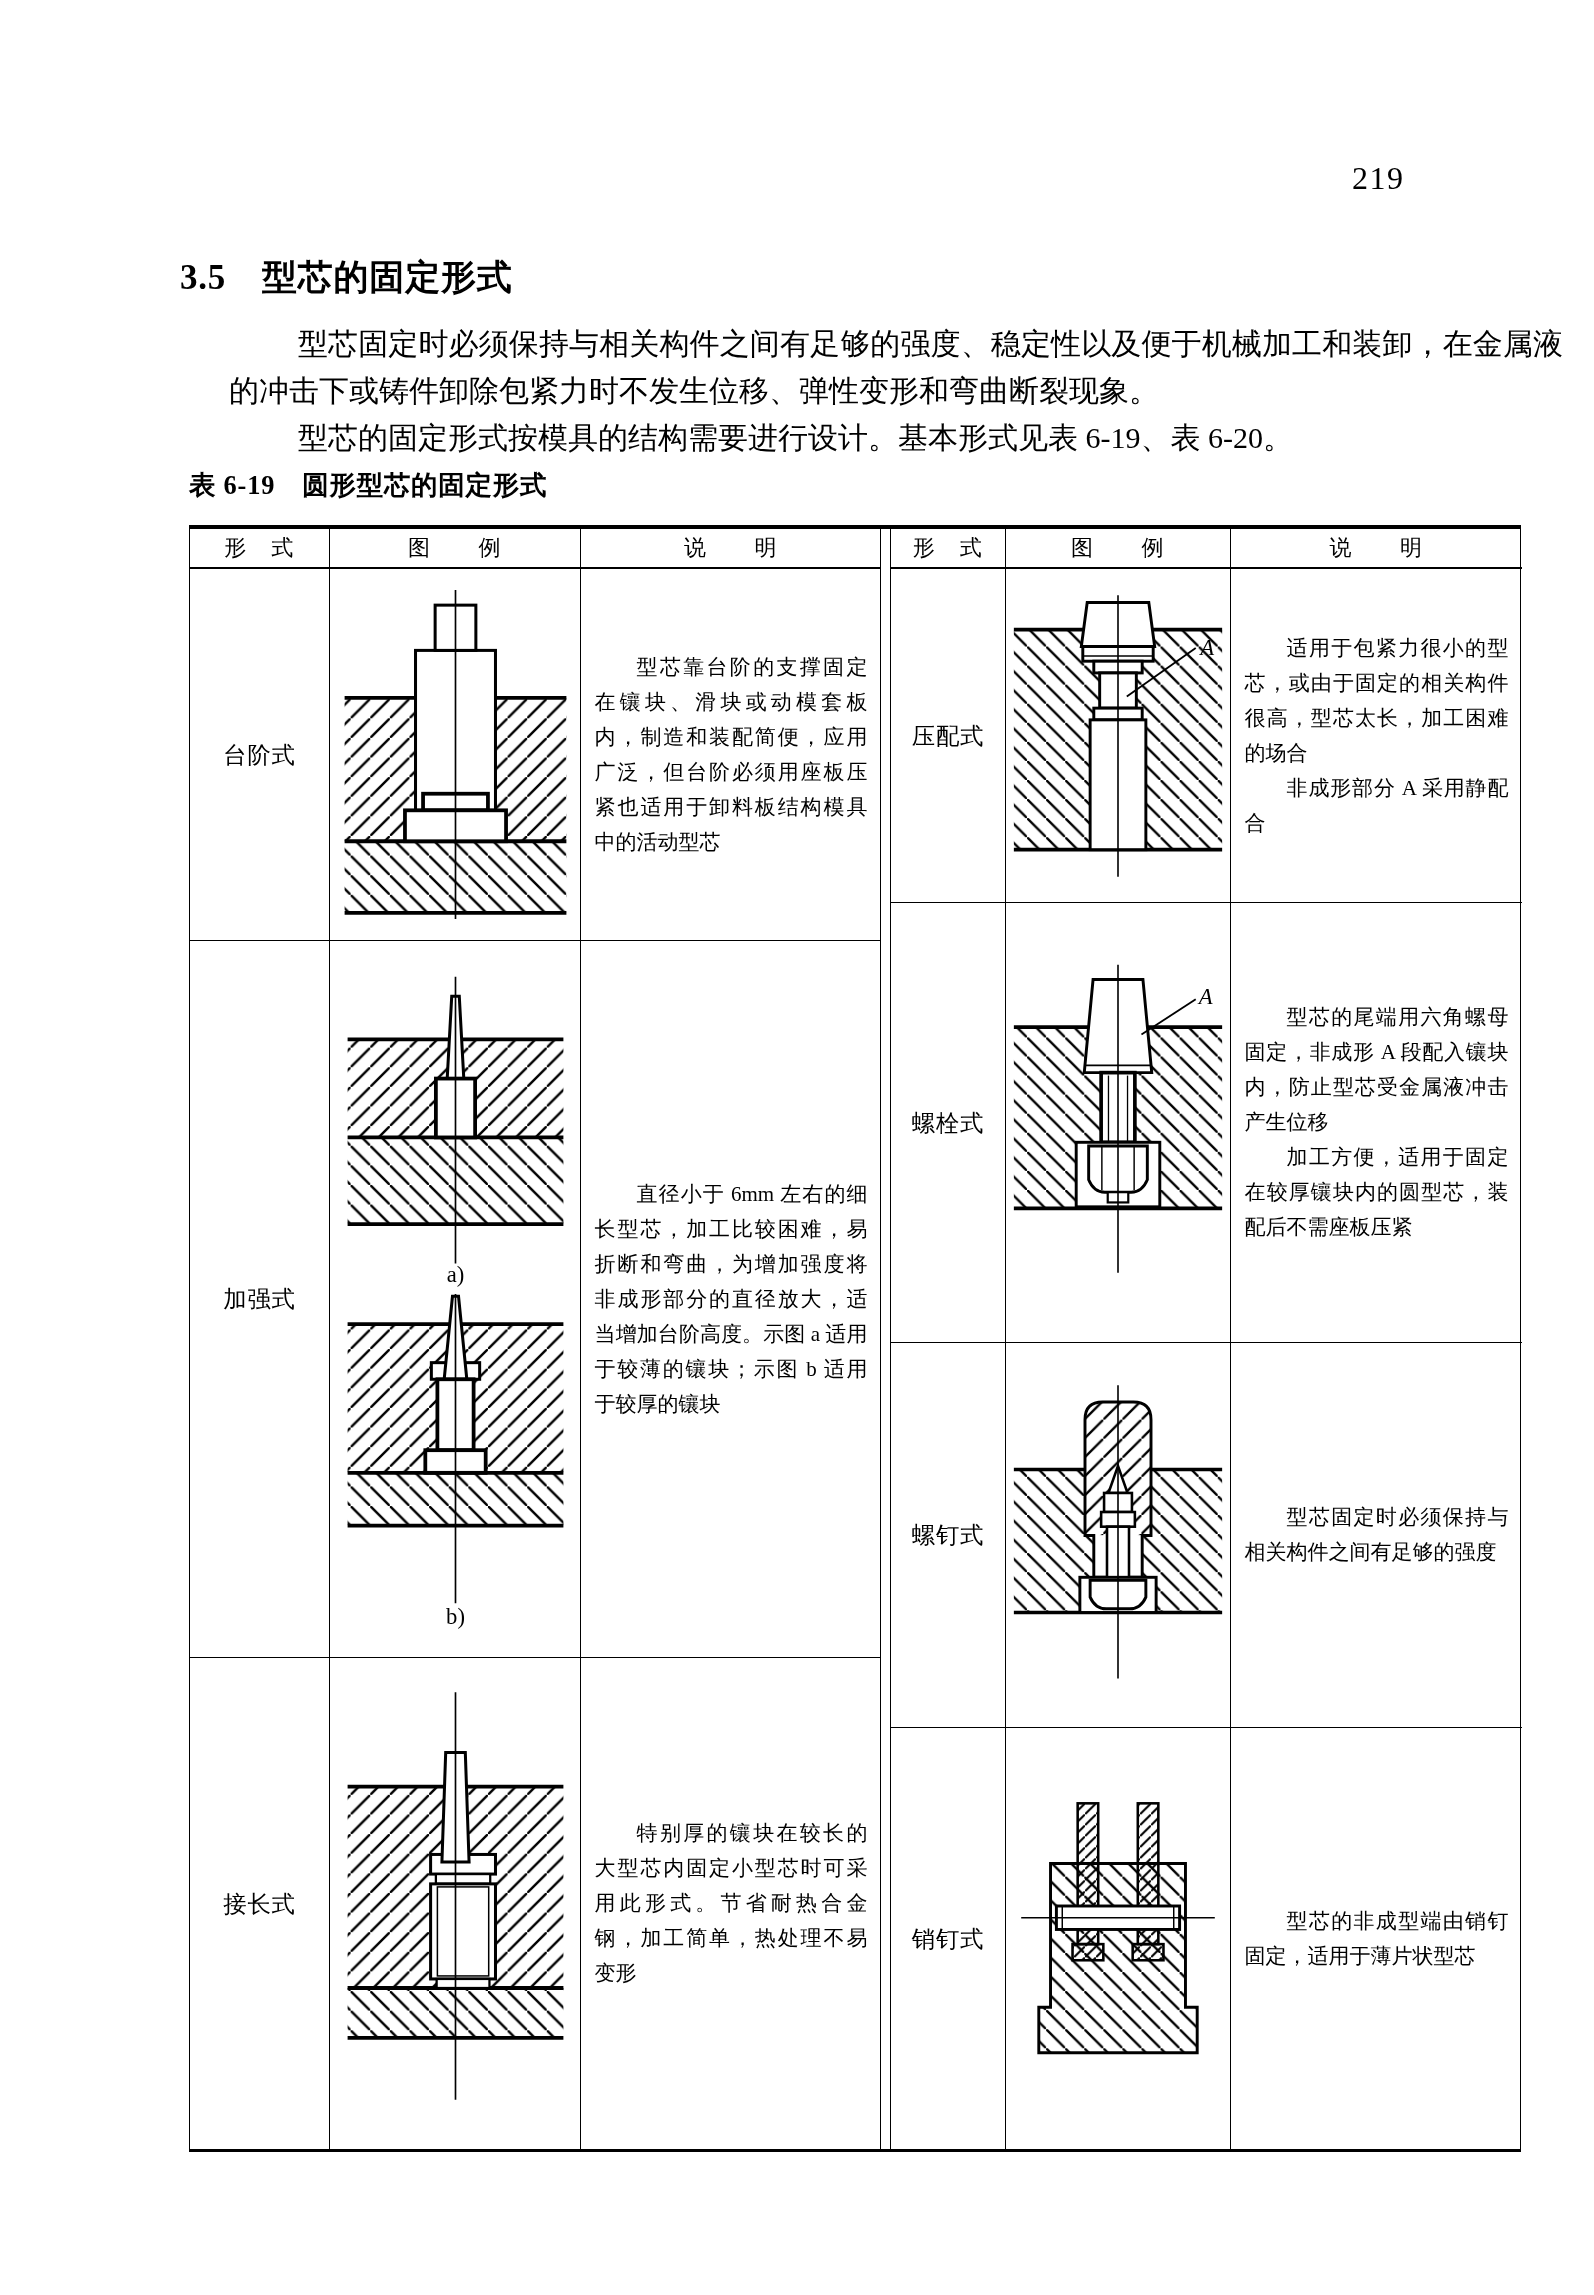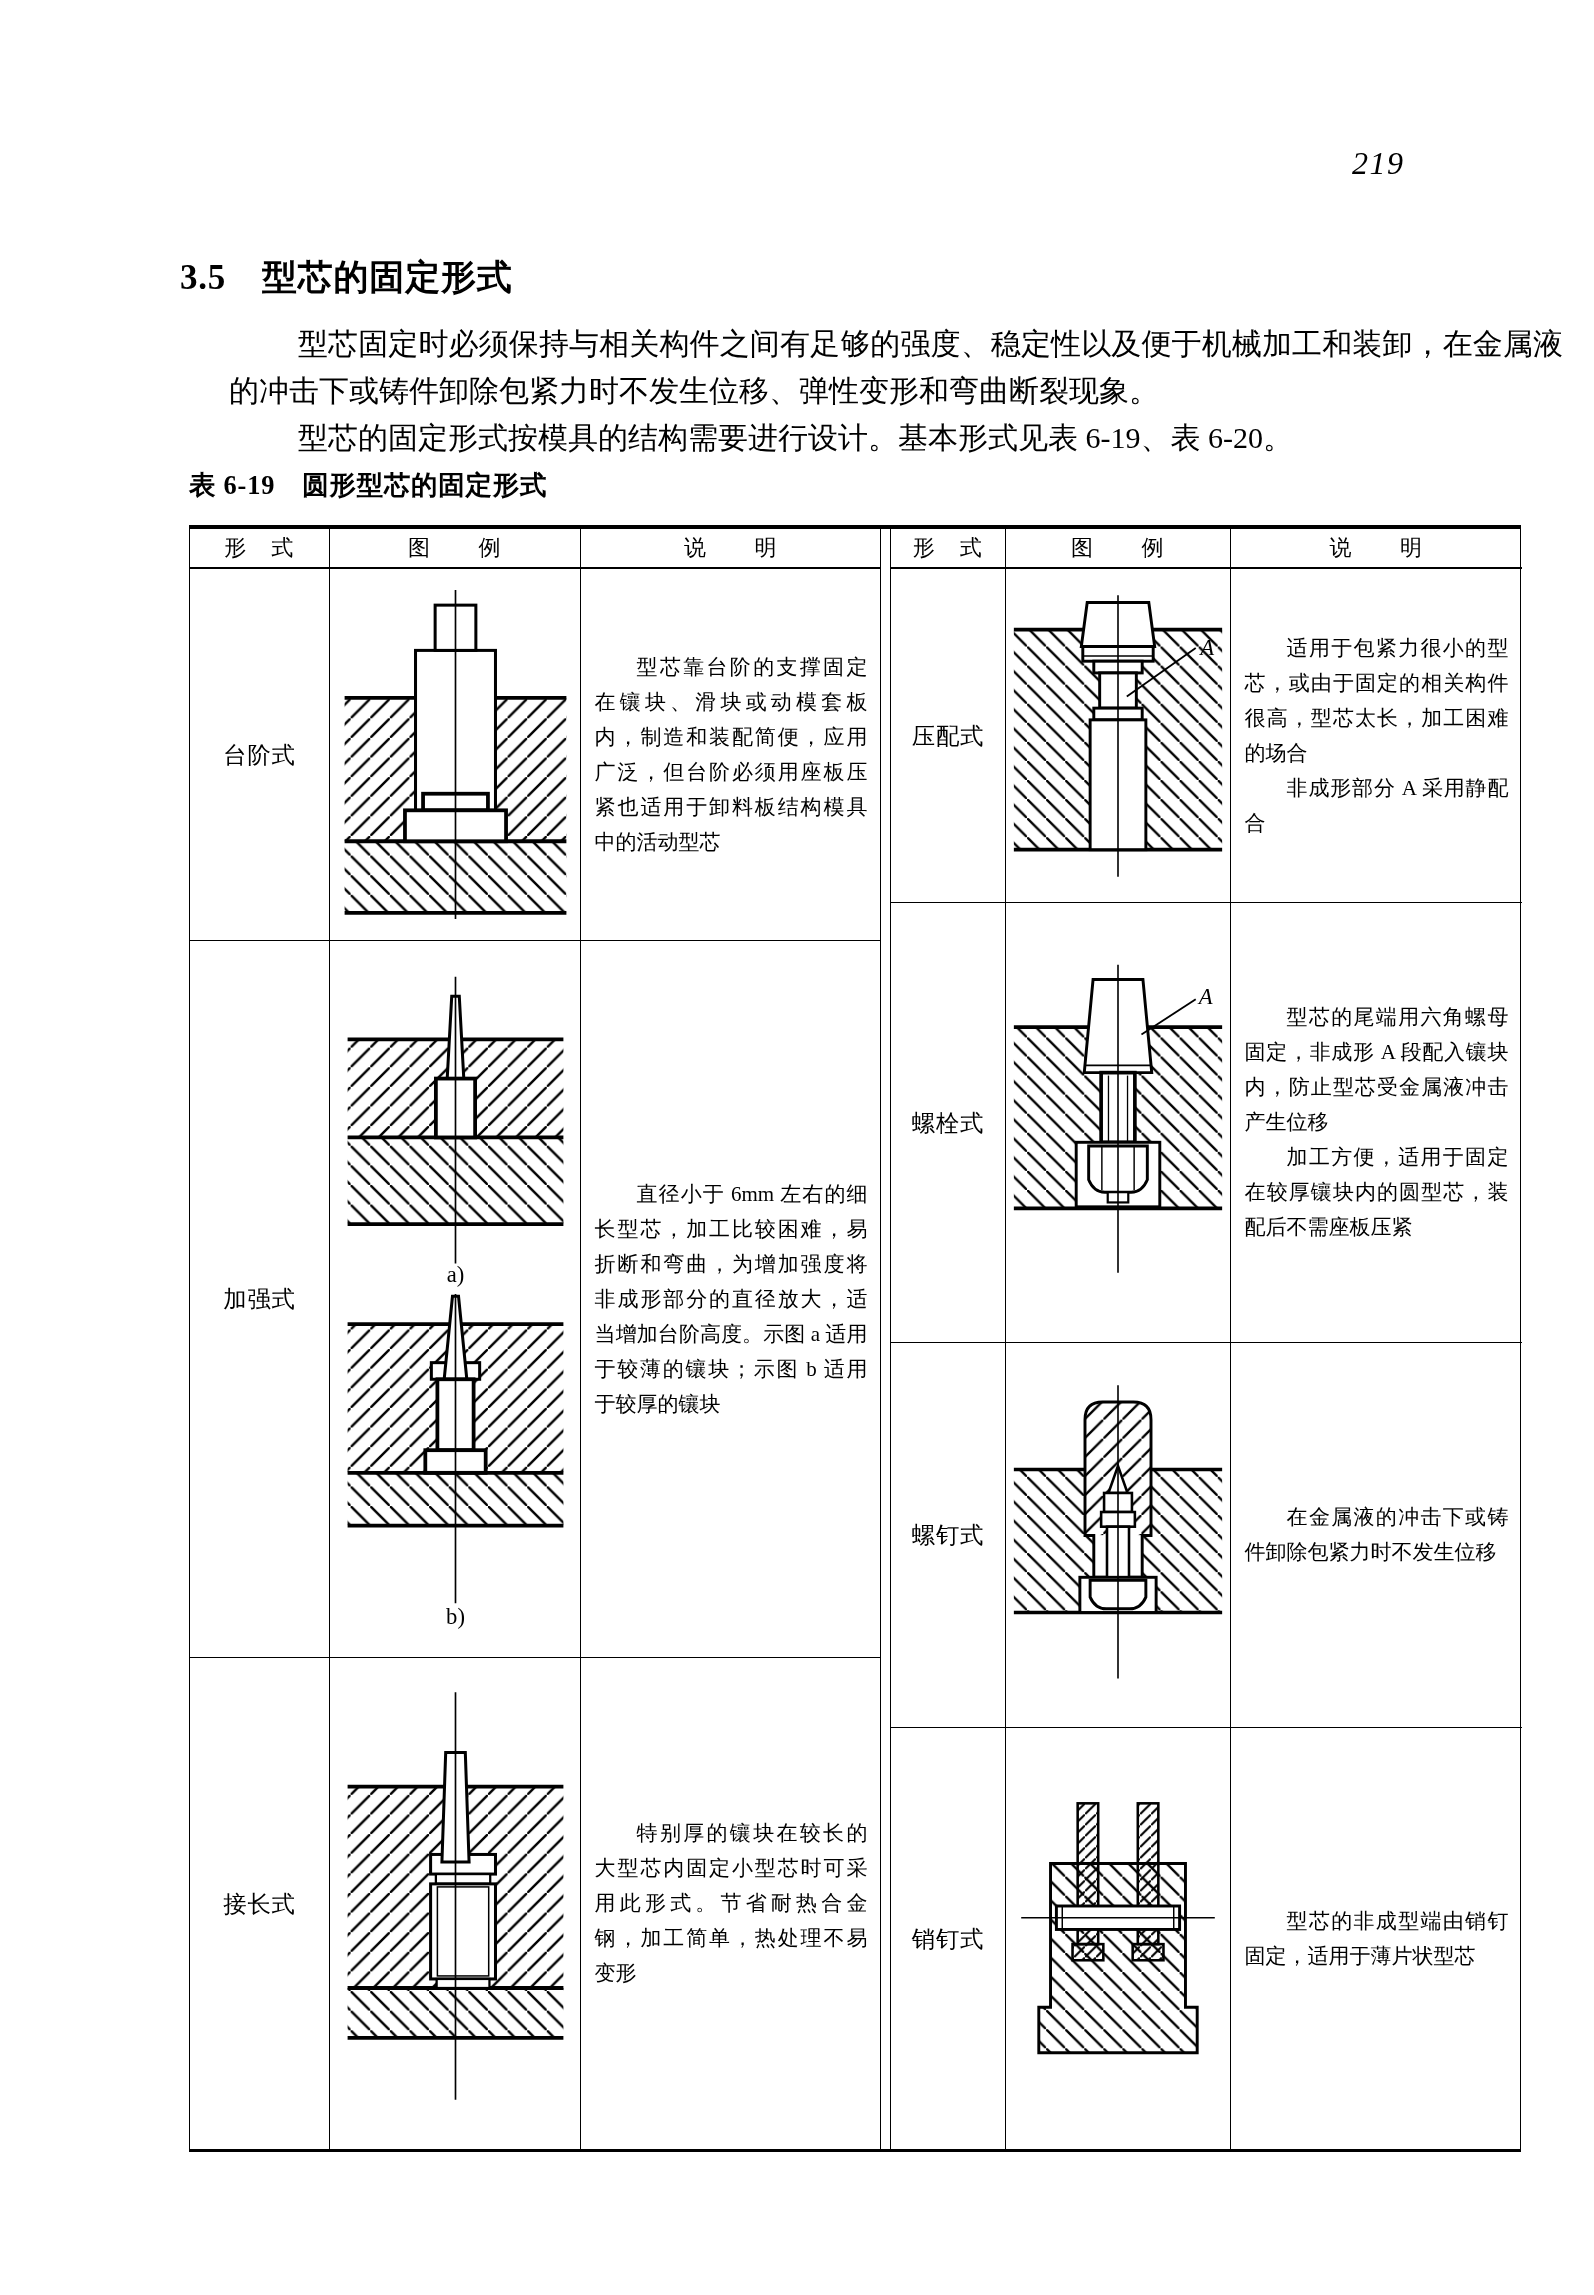--- a/index.html
+++ b/index.html
@@ -1,20 +1,20 @@
 <!DOCTYPE html>
 <html style="font-size:12px"><head>
 <meta charset="utf-8">
 <style>
   html,body{margin:0;padding:0;}
   body{
     width:1595px;height:2295px;position:relative;background:#ffffff;
     font-family:"Liberation Serif","DejaVu Serif",serif;color:#000;
   }
-  .page-number{position:absolute;top:145px;left:1352px;font-style:italic;font-size:32px;letter-spacing:1.5px;}
+  .page-number{position:absolute;top:160px;left:1352px;font-size:32px;letter-spacing:1.5px;}
   .heading{position:absolute;top:254px;left:180px;font-size:35px;font-weight:bold;letter-spacing:0.8px;text-align:right;}
   .paras{position:absolute;top:320px;left:185px;width:1334px;font-size:30px;line-height:47px;text-align:justify;margin-left:44px;}
   .paras p{margin:0;text-indent:69px;}
   .caption{position:absolute;top:468px;left:189px;width:1330px;font-size:26.4px;font-weight:bold;letter-spacing:0.8px;}
 
   .tablewrap{
     position:absolute;left:189px;top:525px;width:1330px;height:1620px;
     border-top:4.5px solid #000;border-bottom:3px solid #000;
     border-left:1.5px solid #000;border-right:1.5px solid #000;
     box-sizing:content-box;
@@ -219,21 +219,21 @@
           <rect x="131" y="152" width="38" height="26" stroke-width="3.5"></rect>
           <rect x="127" y="178" width="46" height="20" stroke-width="3.5"></rect>
           <rect x="135" y="198" width="30" height="72" stroke-width="3.5"></rect>
           <rect x="98" y="267" width="104" height="48" stroke-width="4"></rect>
           <path d="M112,271 L188,271 L188,294 Q181,310 166,310 L134,310 Q119,310 112,294 Z" stroke-width="4"></path>
         </g>
         <line x1="150" y1="5" x2="150" y2="405" stroke="#000" stroke-width="2.2"></line>
       </svg>
     </div>
     <div class="cell desccell lastcol">
-      <p>在金属液的冲击下或铸件卸除包紧力时不发生位移</p>
+      <p>型芯固定时必须保持与相关构件之间有足够的强度</p>
     </div>
 
     <div class="cell formcell lastrow">销钉式</div>
     <div class="cell figcell lastrow">
       <svg viewBox="0 0 300 430" width="220" height="316">
         <path d="M58,112 L242,112 L242,308 L258,308 L258,370 L42,370 L42,308 L58,308 Z" fill="url(#hB)" stroke="#000" stroke-width="4"></path>
         <g stroke="#000">
           <rect x="95" y="30" width="28" height="192" fill="url(#hC)" stroke-width="3.5"></rect>
           <rect x="177" y="30" width="28" height="192" fill="url(#hC)" stroke-width="3.5"></rect>
           <rect x="88" y="222" width="42" height="22" fill="url(#hC)" stroke-width="3.5"></rect>

